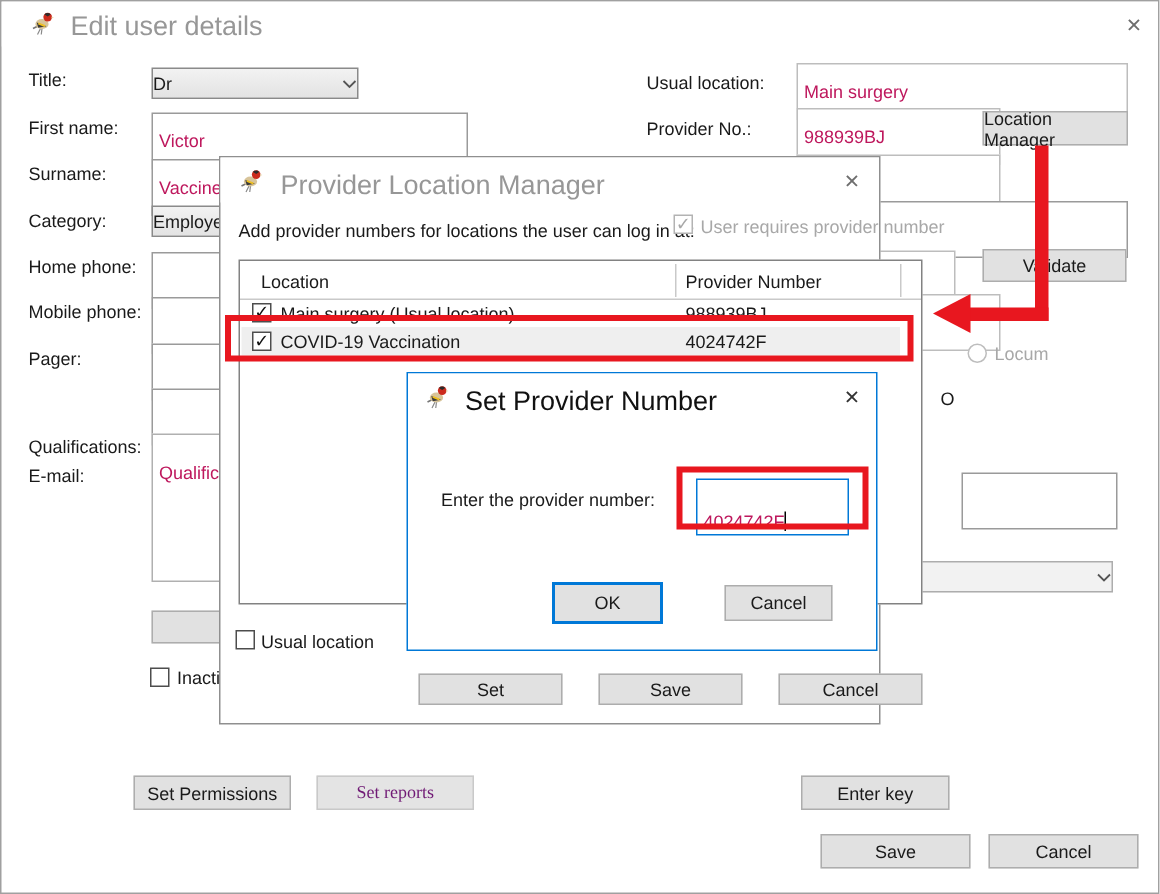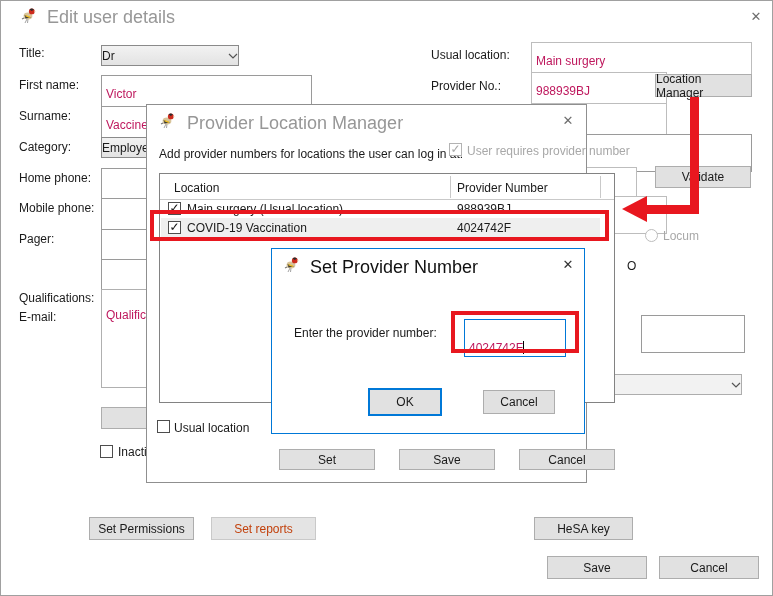--- a/index.html
+++ b/index.html
@@ -5,21 +5,21 @@
   html,body{margin:0;padding:0;background:#d9d9d9;font-family:"Liberation Sans",sans-serif;}
   #screen{position:relative;width:773px;height:596px;background:#fff;border:1px solid #a0a0a0;box-sizing:border-box;overflow:hidden;font-size:12px;color:#1a1a1a;}
   .abs{position:absolute;}
   .lbl{color:#1a1a1a;white-space:nowrap;}
   .graytxt{color:#979797;}
   .inp{position:absolute;background:#fff;border:1px solid #9a9a9a;box-sizing:border-box;font-family:"Liberation Sans",sans-serif;font-size:12px;padding:18px 4px;color:#be185d;}
   input.inp{outline:none;}
   .combo{position:absolute;background:linear-gradient(#f2f2f2,#e3e3e3);border:1px solid #8a8a8a;box-sizing:border-box;display:flex;align-items:center;padding:0 0;}
   .combo .chev{margin-left:auto;}
   .btn{position:absolute;background:#e1e1e1;border:1px solid #adadad;box-sizing:border-box;display:flex;align-items:center;justify-content:center;font-size:12px;color:#1a1a1a;cursor:default;}
-  .btn.disabled{color:#c2410c;border-color:#c9c9c9;background:#e4e4e4;}
+  .btn.disabled{color:#701a75;border-color:#c9c9c9;background:#e4e4e4;font-family:Liberation Serif, serif;}
   .cbox{position:absolute;width:13px;height:13px;background:#fff;border:1px solid #4d4d4d;box-sizing:border-box;line-height:11px;font-size:12px;text-align:center;color:#111;}
   .cbox.dis{border-color:#b3b3b3;color:#a8a8a8;}
   .radio{position:absolute;width:13px;height:13px;border:1px solid #bdbdbd;border-radius:50%;background:#fff;box-sizing:border-box;}
   .titlebar{position:absolute;left:0;top:0;right:0;height:30px;background:#fff;display:flex;align-items:center;}
   .titlebar .ttl{margin-left:6px;font-size:18px;}
   .closex{position:absolute;top:5px;width:20px;height:20px;display:flex;align-items:center;justify-content:center;color:#6e6e6e;font-size:13px;}
   .win{position:absolute;background:#fff;box-sizing:border-box;}
   .listbox{position:absolute;background:#fff;border:1px solid #828282;box-sizing:border-box;}
   .colline{position:absolute;top:2px;height:22px;width:1px;background:#c9c9c9;}
   .hdrline{position:absolute;left:0;right:0;top:25px;height:1px;background:#c9c9c9;}
@@ -108,21 +108,21 @@
   <div class="combo" style="left:600px;top:373px;width:141px;height:21px;background:#f2f2f2;border-color:#adadad;">
     <span class="chev">
         <svg width="10" height="6" viewBox="0 0 10 6">
           <path d="M1 1 L5 5 L9 1" stroke="#555" fill="none" stroke-width="1.2"></path>
         </svg>
       </span>
   </div>
 
   <div class="btn" style="left:88px;top:516px;width:105px;height:23px;">Set Permissions</div>
   <div class="btn disabled" style="left:210px;top:516px;width:105px;height:23px;">Set reports</div>
-  <div class="btn" style="left:533px;top:516px;width:99px;height:23px;">HeSA key</div>
+  <div class="btn" style="left:533px;top:516px;width:99px;height:23px;">Enter key</div>
   <div class="btn" style="left:546px;top:555px;width:100px;height:23px;">Save</div>
   <div class="btn" style="left:658px;top:555px;width:100px;height:23px;">Cancel</div>
 
   <div class="win" style="left:145px;top:103px;width:441px;height:379px;border:1px solid #8f8f8f;z-index:10;">
     <div class="titlebar">
       <span class="abs" style="left:13px;top:7px;">
         <svg width="15" height="17" viewBox="0 0 15 17">
           <path d="M4 16 L6 12 M6.5 16 L7 12" stroke="#8a8a8a" stroke-width="0.8" fill="none"></path>
           <path d="M1 12 L5 10" stroke="#777" stroke-width="1.2" fill="none"></path>
           <ellipse cx="7" cy="9" rx="4.4" ry="3.4" fill="#d8c49a"></ellipse>

